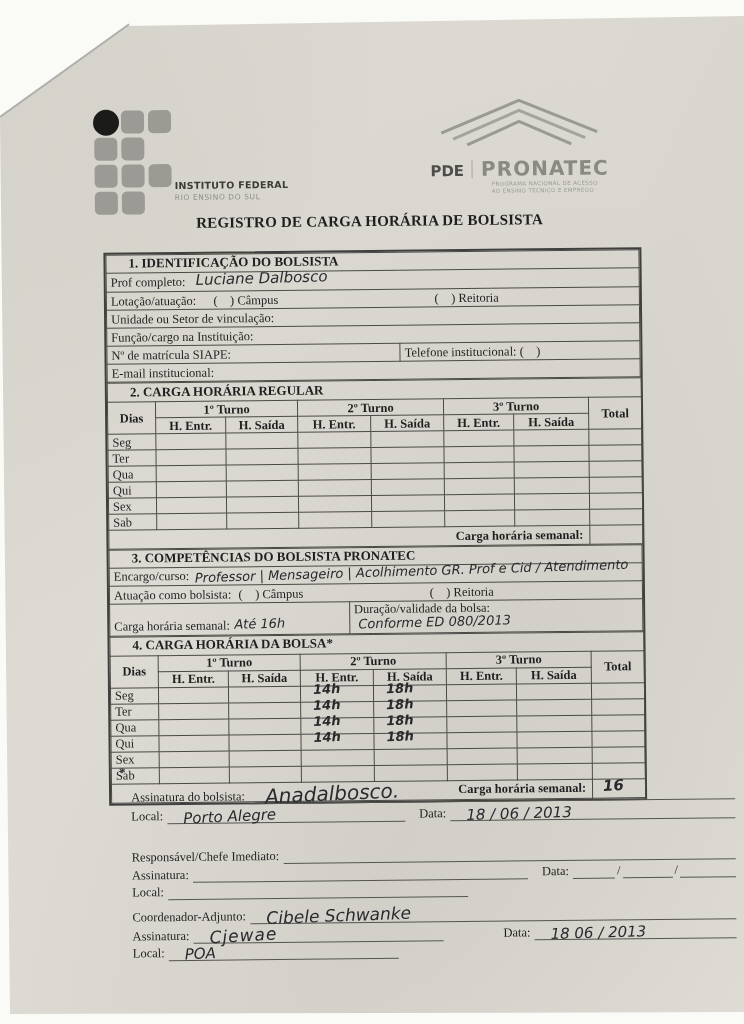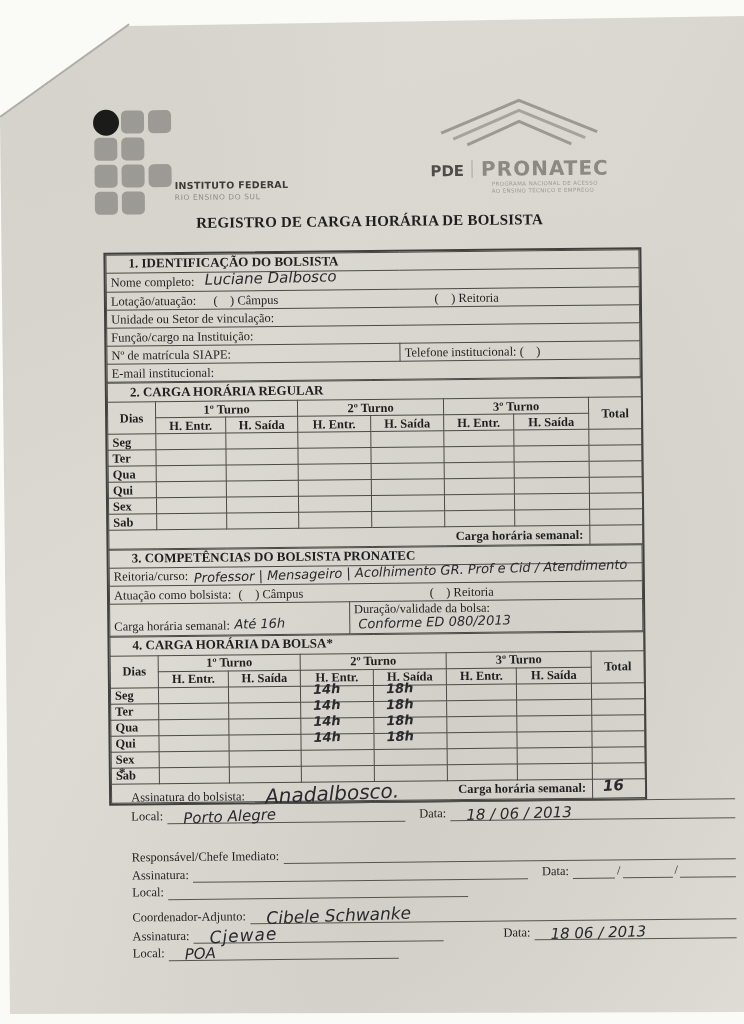--- a/index.html
+++ b/index.html
@@ -59,21 +59,21 @@
   table{border-collapse:collapse;width:100%;table-layout:fixed;}
   td,th{border:1px solid #4a4a47;font-size:12.5px;padding:0 4px;line-height:1.15;
     font-weight:normal;text-align:left;overflow:visible;}
   .sec-title{font-weight:bold;font-size:13px;padding-left:22px;height:18px;vertical-align:middle;}
   .s1-row td{height:16px;vertical-align:bottom;padding-bottom:1px;}
   .opt{white-space:pre;}
   .opt-gap{display:inline-block;width:150px;}
   .opt-gap2{display:inline-block;width:120px;}
 
   th.col-head{font-weight:bold;text-align:center;height:15px;vertical-align:middle;}
-  td.day{font-weight:bold;height:15px;vertical-align:middle;}
+  td.day{font-weight:normal;height:15px;vertical-align:middle;}
   td.hour-cell,td.total-cell{height:15px;}
   .footer-label{font-weight:bold;text-align:right;height:18px;vertical-align:middle;padding-right:6px;}
   .footer-value{height:18px;}
 
   
   .hw{font-family:"DejaVu Sans",sans-serif;font-style:italic;color:#2a2a2e;}
   .hw-name{font-size:15px;display:inline-block;transform:rotate(-1deg);position:relative;top:-2px;margin-left:10px;white-space:nowrap;}
   .hw-encargo{font-size:13px;display:inline-block;transform:rotate(-1.2deg);position:relative;top:-2px;margin-left:6px;white-space:nowrap;z-index:5;}
   .hw-inline{font-size:13px;display:inline-block;transform:rotate(-1deg);position:relative;top:-1px;margin-left:4px;white-space:nowrap;}
   .hw-hours{font-size:13px;font-weight:bold;display:inline-block;position:relative;top:-4px;left:8px;transform:rotate(-2deg);white-space:nowrap;}
@@ -143,21 +143,21 @@
         <colgroup>
             <col style="width:55%">
             <col style="width:45%">
           </colgroup>
         <tbody>
             <tr class="s1-row">
               <td colspan="2" class="sec-title">1. IDENTIFICAÇÃO DO BOLSISTA</td>
             </tr>
         <tr class="s1-row">
               <td colspan="2">
-          <span>Nome completo:</span><span class="hw hw-name">Luciane Dalbosco</span>
+          <span>Prof completo:</span><span class="hw hw-name">Luciane Dalbosco</span>
         </td>
             </tr>
         <tr class="s1-row">
               <td colspan="2">
           <span>Lotação/atuação:</span>
           <span class="opt" style="margin-left:14px;">(    ) Câmpus</span>
           <span class="opt-gap"></span>
           <span class="opt">(    ) Reitoria</span>
         </td>
             </tr>
@@ -282,21 +282,21 @@
         <colgroup>
             <col style="width:45%">
             <col style="width:55%">
           </colgroup>
         <tbody>
             <tr class="s1-row">
               <td colspan="2" class="sec-title">3. COMPETÊNCIAS DO BOLSISTA PRONATEC</td>
             </tr>
         <tr class="s1-row">
               <td colspan="2">
-          <span>Reitoria/curso:</span><span class="hw hw-encargo">Professor | Mensageiro | Acolhimento GR. Prof e Cid / Atendimento</span>
+          <span>Encargo/curso:</span><span class="hw hw-encargo">Professor | Mensageiro | Acolhimento GR. Prof e Cid / Atendimento</span>
         </td>
             </tr>
         <tr class="s1-row">
               <td colspan="2">
           <span>Atuação como bolsista:</span>
           <span class="opt" style="margin-left:4px;">(    ) Câmpus</span>
           <span class="opt-gap2"></span>
           <span class="opt">(    ) Reitoria</span>
         </td>
             </tr>

